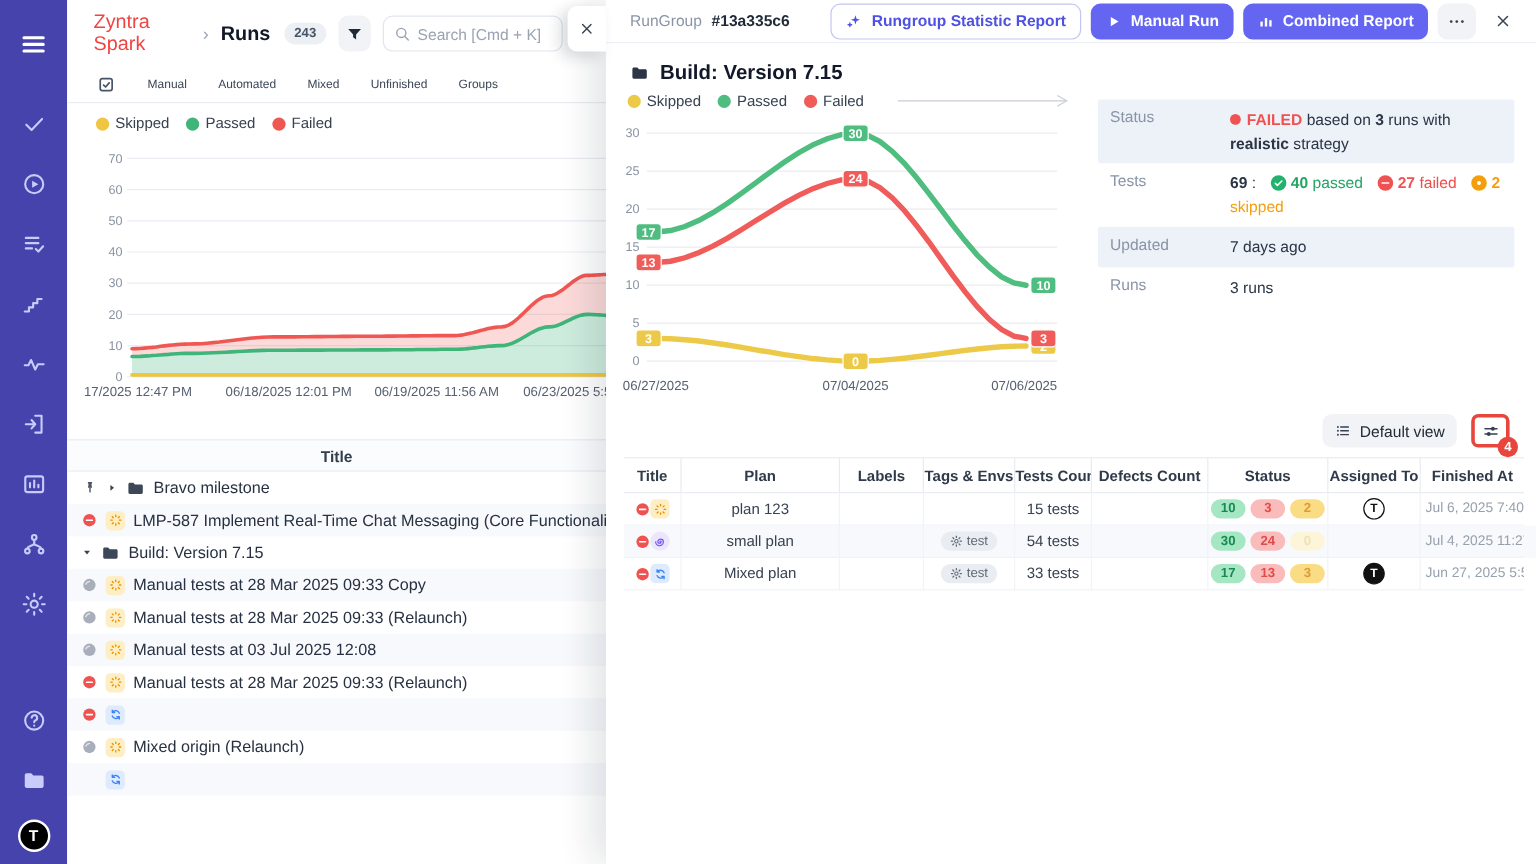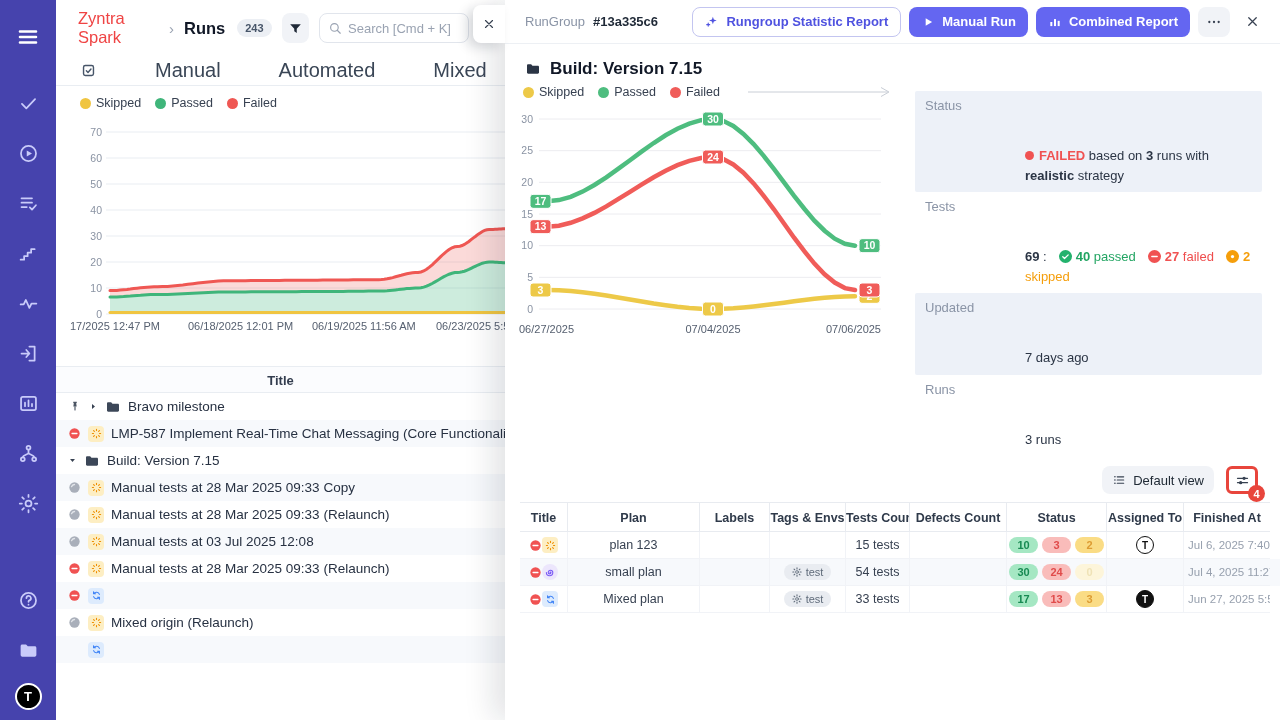--- a/index.html
+++ b/index.html
@@ -30,21 +30,21 @@
   .filter-btn svg{width:15px;height:15px;}
   .search-box{width:152px;height:30px;border:1px solid #e1e5ec;border-radius:8px;display:flex;align-items:center;gap:6px;padding:0 8px;color:#9aa3b2;}
   .search-box svg{width:14px;height:14px;flex:none;}
   .search-box input{border:none;outline:none;width:112px;font-size:13px;color:#334155;background:transparent;}
   .search-box input::placeholder{color:#9aa3b2;}
   .adjust-ic{color:#8d97a8;width:20px;height:20px;flex:none;cursor:pointer;}
   .adjust-ic svg{width:19px;height:19px;}
   .lp-tabs{height:30px;display:flex;align-items:center;gap:26px;padding:0 0 0 24px;border-bottom:1px solid #e9edf2;}
   .select-ic{color:#475569;width:17px;height:17px;cursor:pointer;}
   .select-ic svg{width:17px;height:17px;}
-  .tab{font-size:20px;color:#3a4656;cursor:pointer;white-space:nowrap;margin-left:32px;}
+  .tab{font-size:10px;color:#3a4656;cursor:pointer;white-space:nowrap;}
   .lp-chart{padding:6px 0 0 14px;}
   .legend{display:flex;align-items:center;gap:14px;padding:2px 0 2px 10px;height:22px;}
   .lg{font-size:12.5px;color:#374151;display:flex;align-items:center;}
   .lg i{width:11px;height:11px;border-radius:50%;display:inline-block;margin-right:5px;}
   .lg-arrow{margin-left:14px;}
 
   .lp-list{margin-top:28px;}
   .lp-list-header{height:27px;line-height:27px;text-align:center;font-size:13px;font-weight:700;color:#333d4e;background:#fbfcfe;border-top:1px solid #e9edf2;border-bottom:1px solid #e9edf2;}
   .run-row{height:27px;display:flex;align-items:center;gap:7px;padding-left:12px;cursor:pointer;}
   .run-row:nth-child(even){background:#f7f9fc;}
@@ -62,40 +62,40 @@
   .chip{width:16px;height:16px;border-radius:4px;display:inline-flex;align-items:center;justify-content:center;flex:none;}
   .chip svg{width:11px;height:11px;stroke-width:2.4;}
   .chip-manual{background:#fdeec3;color:#ee8f00;}
   .chip-automated{background:#ece6fc;color:#7a5af5;border-radius:50%;}
   .chip-mixed{background:#ddebfd;color:#3d82f6;}
 
   
   .drawer{position:absolute;left:505px;top:0;width:775px;height:720px;background:#fff;box-shadow:-12px 0 28px rgba(15,23,42,.12);}
   .drawer-close-tab{position:absolute;left:-32px;top:5px;width:32px;height:38px;background:#fff;border:none;border-radius:8px 0 0 8px;box-shadow:-6px 4px 12px rgba(15,23,42,.16);display:flex;align-items:center;justify-content:center;color:#374151;cursor:pointer;}
   .drawer-close-tab svg{width:14px;height:14px;}
-  .d-header{height:44px;display:flex;align-items:center;gap:8px;padding:0 14px 0 20px;border-bottom:1px solid #edf0f4;}
+  .d-header{height:36px;display:flex;align-items:center;gap:8px;padding:0 14px 0 20px;border-bottom:1px solid #edf0f4;}
   .rg-label{color:#8a94a6;font-size:13px;}
   .rg-id{color:#1f2937;font-size:13px;font-weight:700;}
   .btn{height:30px;border-radius:8px;font-size:13px;font-weight:600;display:inline-flex;align-items:center;gap:7px;padding:0 12px;cursor:pointer;border:none;}
   .btn svg{width:14px;height:14px;}
   .btn-outline{background:#fff;border:1px solid #c3c5f0;color:#4f52e0;margin-left:auto;}
   .btn-filled{background:#6466f1;color:#fff;}
   .btn-more{width:32px;height:30px;background:#f1f3f7;color:#374151;border:none;border-radius:8px;display:flex;align-items:center;justify-content:center;cursor:pointer;}
   .btn-more svg{width:16px;height:16px;}
   .btn-x{width:28px;height:28px;background:transparent;border:none;color:#374151;display:flex;align-items:center;justify-content:center;cursor:pointer;}
   .btn-x svg{width:15px;height:15px;}
   .d-title{display:flex;align-items:center;gap:9px;padding:15px 0 2px 20px;font-size:17px;font-weight:800;color:#111827;}
   .d-title .folder-ic{color:#2b3545;}
   .d-main{display:flex;padding:0 14px 0 8px;}
   .chart2-wrap{width:388px;flex:none;}
   .details{flex:1;margin:10px 4px 0 14px;font-size:13px;}
   .det-row{display:flex;padding:7px 10px;border-radius:2px;}
   .det-row:nth-child(odd){background:#edf1f8;}
   .det-label{width:100px;flex:none;color:#8a94a6;}
-  .det-value{color:#2b3545;line-height:1.5;margin-top:48px;}
+  .det-value{color:#2b3545;line-height:1.5;}
   .det-value b{font-weight:700;}
   .red-t{color:#f05252;font-weight:700;}
   .green-t{color:#23a563;font-weight:700;}
   .orange-t{color:#f59e0b;font-weight:700;}
   .grp{white-space:nowrap;margin-right:12px;}
   .mi{display:inline-flex;width:13px;height:13px;border-radius:50%;align-items:center;justify-content:center;vertical-align:-2px;margin-right:4px;}
   .mi svg{width:13px;height:13px;}
   .dot{display:inline-block;width:9px;height:9px;border-radius:50%;background:#f05252;margin-right:5px;vertical-align:0px;}
 
   .view-row{display:flex;justify-content:flex-end;align-items:center;gap:12px;padding:10px 22px 6px 0;}

